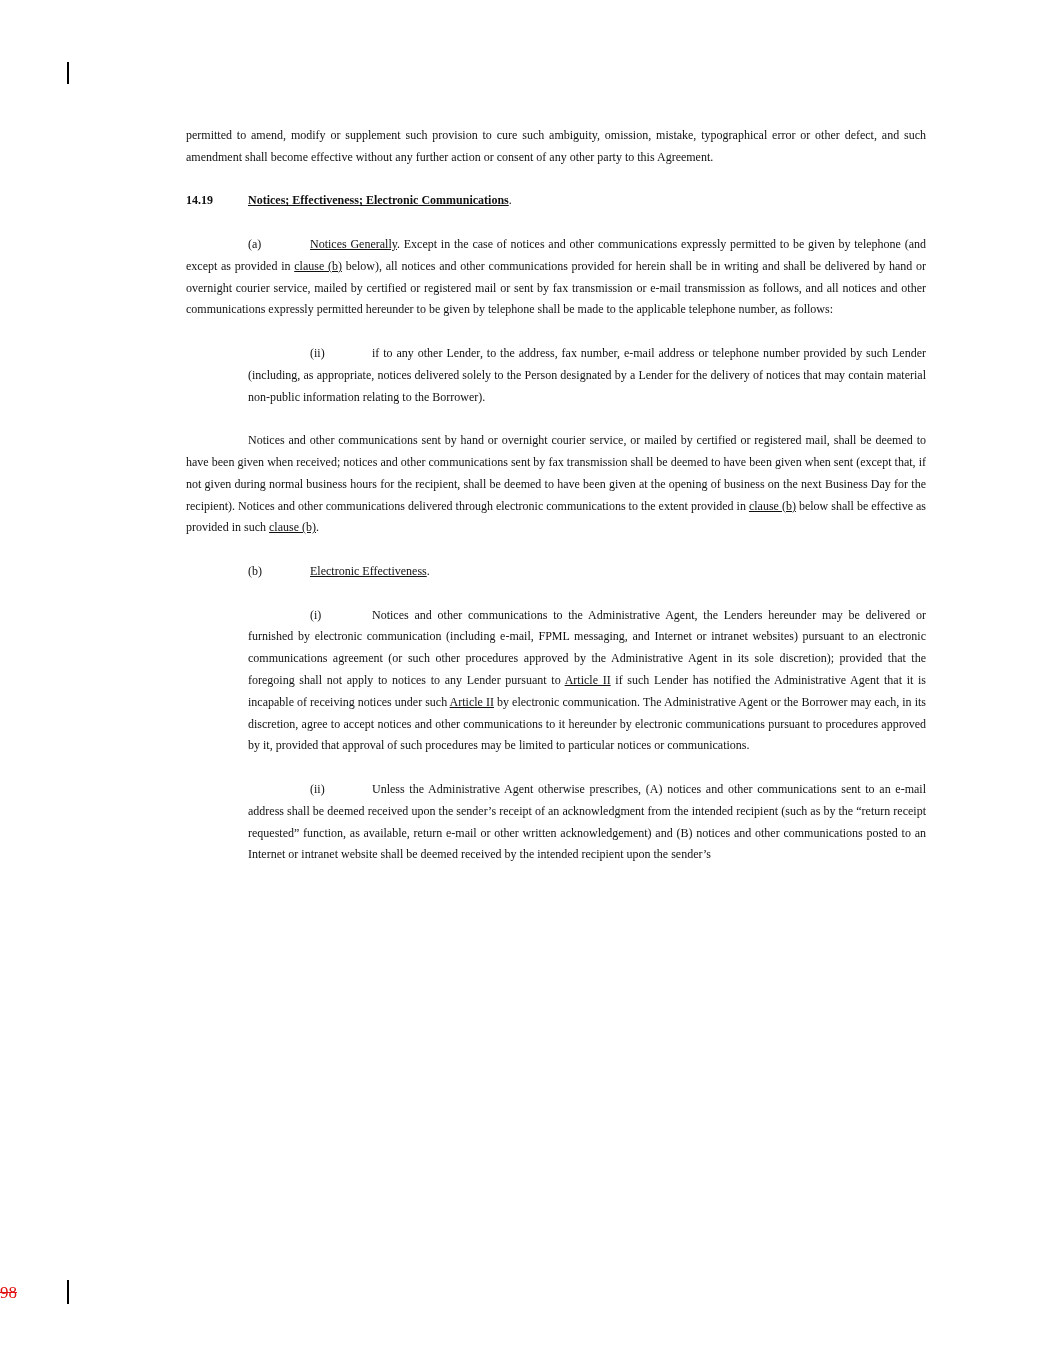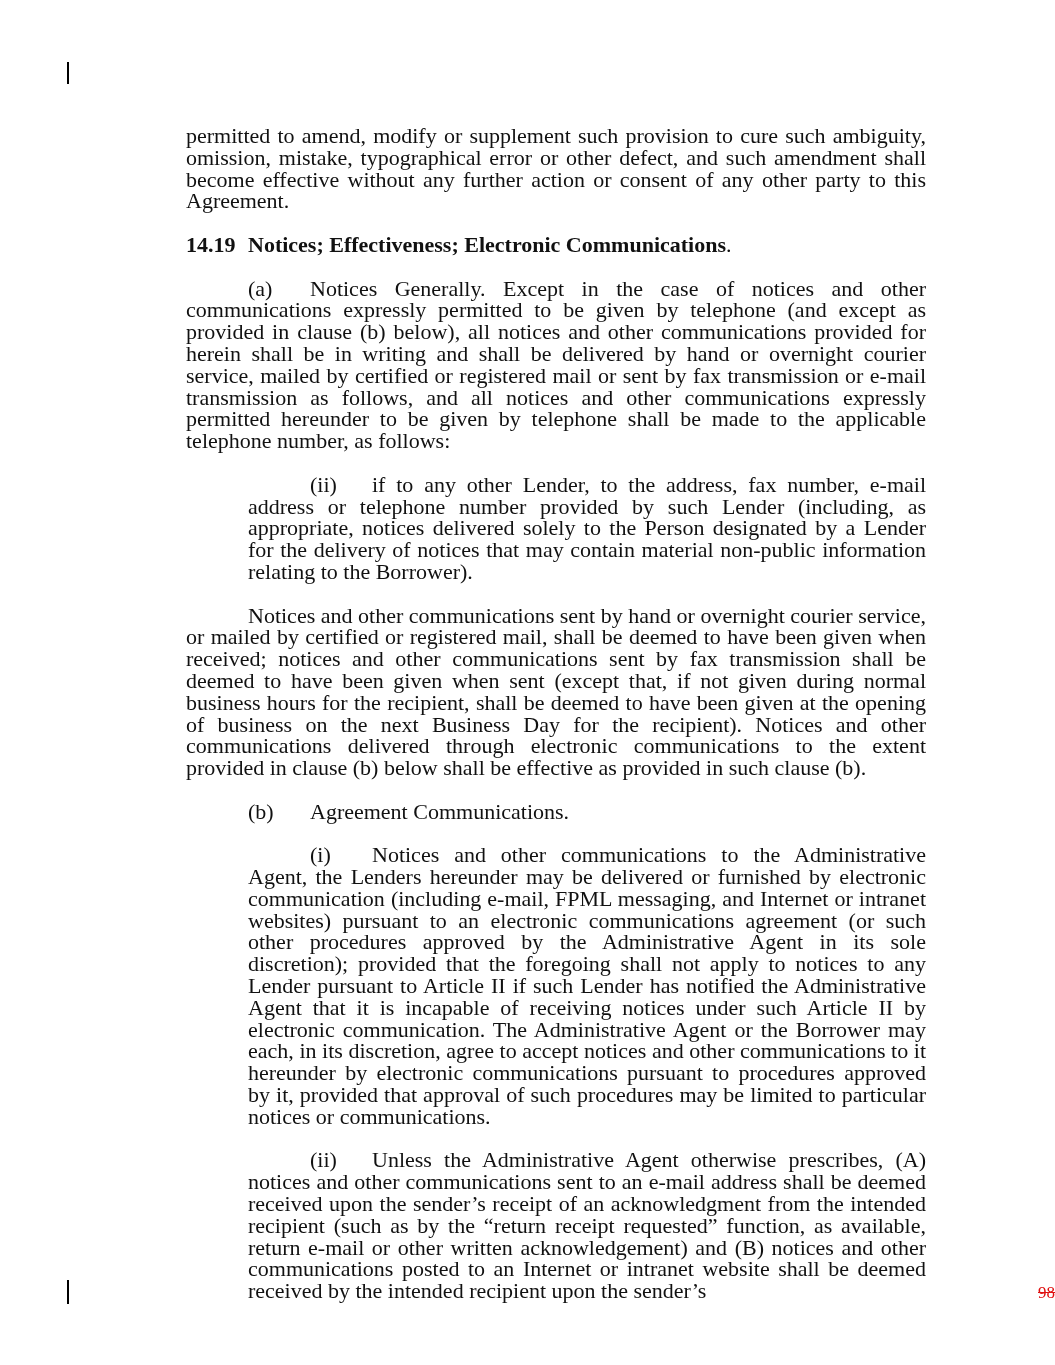--- a/index.html
+++ b/index.html
@@ -8,32 +8,32 @@
     font-family: "Liberation Serif", "DejaVu Serif", serif;
     color: #111111;
   }
   .change-bar {
     position: absolute; left: 67px; width: 2px; background: #000;
   }
   .cb-top { top: 62px; height: 22px; }
   .cb-bottom { top: 1280px; height: 24px; }
   .content {
     position: absolute; left: 186px; top: 125px; width: 740px;
-    font-size: 22px; line-height: 21.8px;
+    font-size: 12px; line-height: 21.8px;
   }
   p { margin: 0 0 21.8px 0; text-align: justify; }
   .indent1 { text-indent: 62px; }
   .block { margin-left: 62px; }
   .tab { display: inline-block; width: 62px; text-indent: 0; }
-  .u { }
+  .u { text-decoration: underline; }
   .i { }
   .heading { font-weight: bold; margin-bottom: 21.8px; }
   .heading .num { display: inline-block; width: 62px; }
   .page-num {
-    position: absolute; top: 1283px; left: 0; width: 1055px; text-align: right;
+    position: absolute; top: 1283px; left: 0; width: 1055px; text-align: left;
     font-size: 17px; color: #e01010; text-decoration: line-through;
   }
 </style>
 </head>
 <body>
 
 <div class="change-bar cb-top"></div>
 <div class="change-bar cb-bottom"></div>
 
 <div class="content">
@@ -44,21 +44,21 @@
     <span class="num">14.19</span><span class="u">Notices; Effectiveness; Electronic Communications</span><span style="font-weight:normal">.</span>
   </div>
 
   <p class="indent1"><span class="tab">(a)</span><span class="u">Notices Generally</span><span>.  Except in the case of notices and other communications expressly permitted to be given by telephone (and except as provided in </span><span class="u">clause (b)</span><span> below), all notices and other communications provided for herein shall be in writing and shall be delivered by hand or overnight courier service, mailed by certified or registered mail or sent by fax transmission or e-mail transmission as follows, and all notices and other communications expressly permitted hereunder to be given by telephone shall be made to the applicable telephone number, as follows:</span></p>
 
 
   <p class="block indent1"><span class="tab">(ii)</span><span>if to any other Lender, to the address, fax number, e-mail address or telephone number provided by such Lender (including, as appropriate, notices delivered solely to the Person designated by a Lender for the delivery of notices that may contain material non-public information relating to the Borrower).</span></p>
 
   <p class="indent1"><span>Notices and other communications sent by hand or overnight courier service, or mailed by certified or registered mail, shall be deemed to have been given when received; notices and other communications sent by fax transmission shall be deemed to have been given when sent (except that, if not given during normal business hours for the recipient, shall be deemed to have been given at the opening of business on the next Business Day for the recipient).  Notices and other communications delivered through electronic communications to the extent provided in </span><span class="u">clause (b)</span><span> below shall be effective as provided in such </span><span class="u">clause (b)</span><span>.</span></p>
 
-  <p class="indent1" style="text-indent:62px"><span class="tab">(b)</span><span class="u">Agreement Communications</span><span>.</span></p>
+  <p class="indent1" style="text-indent:62px"><span class="tab">(b)</span><span class="u">Electronic Effectiveness</span><span>.</span></p>
 
   <p class="block indent1"><span class="tab">(i)</span><span>Notices and other communications to the Administrative Agent, the Lenders hereunder may be delivered or furnished by electronic communication (including e-mail, FPML messaging, and Internet or intranet websites) pursuant to an electronic communications agreement (or such other procedures approved by the Administrative Agent in its sole discretion); </span><span class="i">provided</span><span> that the foregoing shall not apply to notices to any Lender pursuant to </span><span class="u">Article II</span><span> if such Lender has notified the Administrative Agent that it is incapable of receiving notices under such </span><span class="u">Article II</span><span> by electronic communication.  The Administrative Agent or the Borrower may each, in its discretion, agree to accept notices and other communications to it hereunder by electronic communications pursuant to procedures approved by it, </span><span class="i">provided</span><span> that approval of such procedures may be limited to particular notices or communications.</span></p>
 
   <p class="block indent1"><span class="tab">(ii)</span><span>Unless the Administrative Agent otherwise prescribes, (A) notices and other communications sent to an e-mail address shall be deemed received upon the sender’s receipt of an acknowledgment from the intended recipient (such as by the “return receipt requested” function, as available, return e-mail or other written acknowledgement) and (B) notices and other communications posted to an Internet or intranet website shall be deemed received by the intended recipient upon the sender’s</span></p>
 
 </div>
 
 <div class="page-num" style="color: rgb(224, 16, 16);">98</div>
 
 </body></html>

